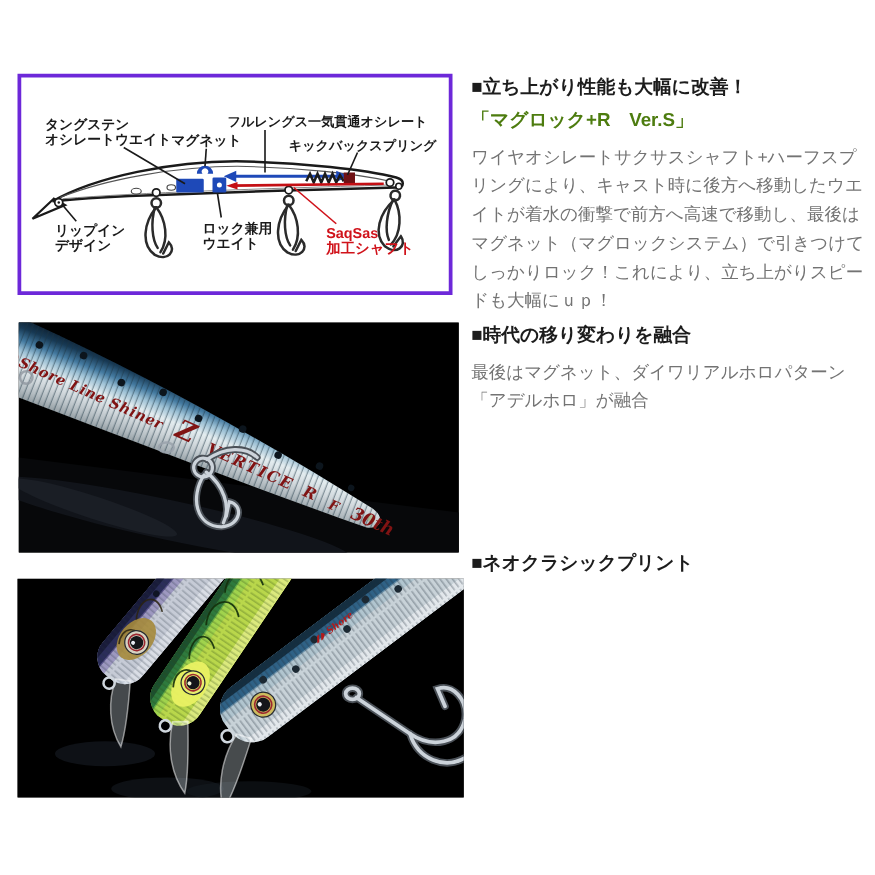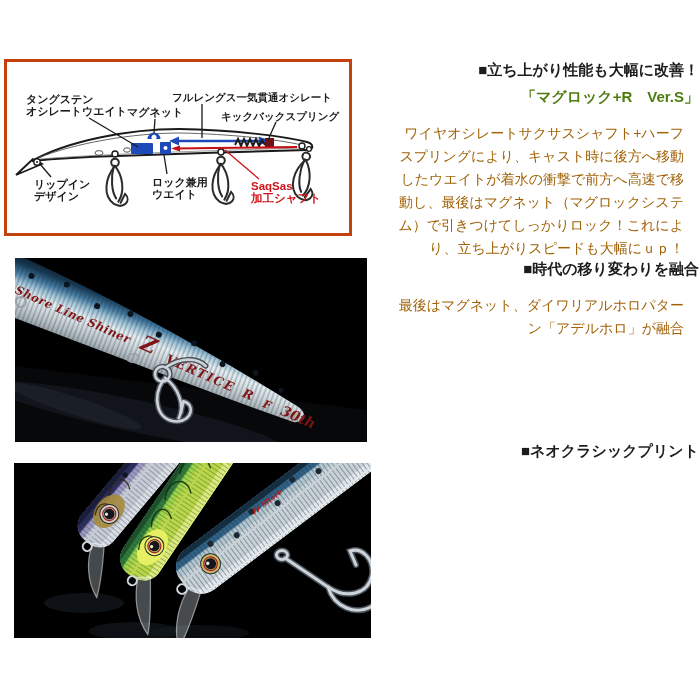--- a/index.html
+++ b/index.html
@@ -1,26 +1,26 @@
 <!DOCTYPE html>
 <html><head>
 <meta charset="utf-8">
 <style>
   html,body{margin:0;padding:0;background:#ffffff;}
   .page{position:relative;width:700px;height:700px;background:#ffffff;overflow:hidden;
         font-family:"Liberation Sans","DejaVu Sans",sans-serif;}
-  .diagram-panel{position:absolute;left:4px;top:59px;width:342px;height:171px;
-        border:3px solid #c2410c;background:#ffffff;}
+  .diagram-panel{position:absolute;left:14px;top:59px;width:342px;height:171px;
+        border:3px solid #6d28d9;background:#ffffff;}
   .photo{position:absolute;background:#000;}
   .photo-mid{left:15px;top:258px;width:352px;height:184px;}
   .photo-bottom{left:14px;top:463px;width:357px;height:175px;}
-  .feature{position:absolute;left:377px;width:322px;color:#333;text-align:right;}
+  .feature{position:absolute;left:377px;width:322px;color:#333;}
   .feature h3{margin:0 0 7px 0;font-size:15px;line-height:20px;color:#1c1c1c;font-weight:bold;}
   .feature h4{margin:0 0 7px 0;font-size:15px;line-height:20px;color:#4d7c0f;font-weight:bold;}
-  .feature p{margin:15px;font-size:14px;line-height:23px;color:#a16207;}
+  .feature p{margin:0;font-size:14px;line-height:23px;color:#737373;}
   .f1{top:60px;} .f2{top:259px;} .f3{top:441px;}
   svg{display:block;}
   .dlabel{font-family:"Liberation Sans","DejaVu Sans",sans-serif;font-size:11px;font-weight:bold;fill:#1a1a1a;}
   .dlabel-sm{font-size:10.5px;}
   .dlabel-red{fill:#d0121a;font-size:11.5px;}
   .lureprint{font-family:"DejaVu Serif","Liberation Serif",serif;font-style:italic;font-weight:bold;}
 </style>
 </head>
 <body>
 

